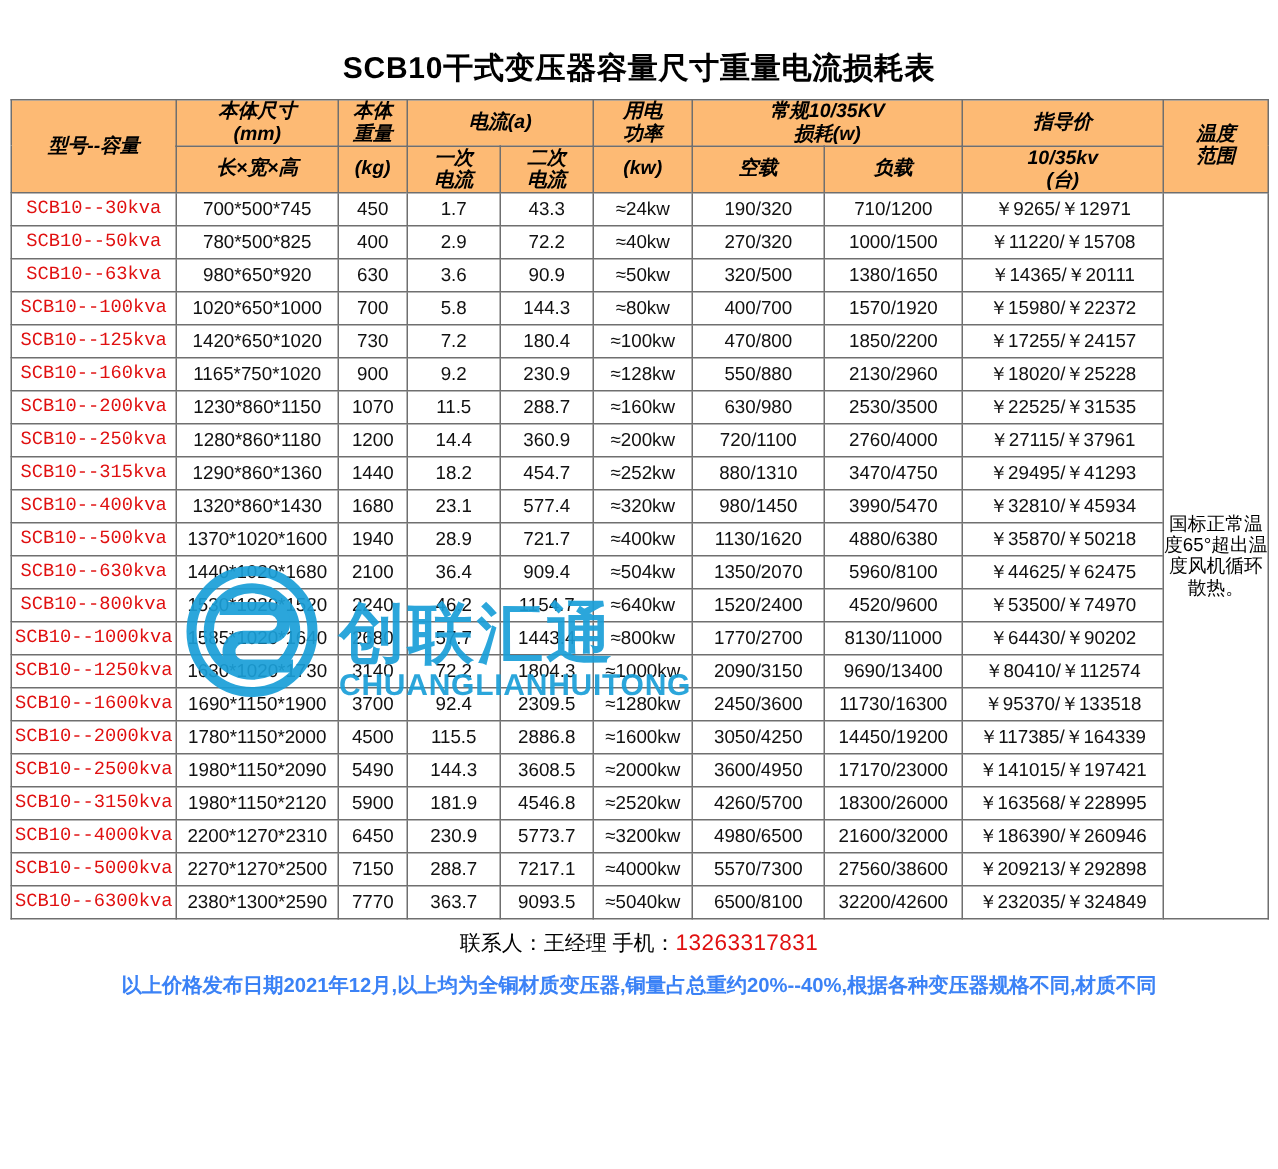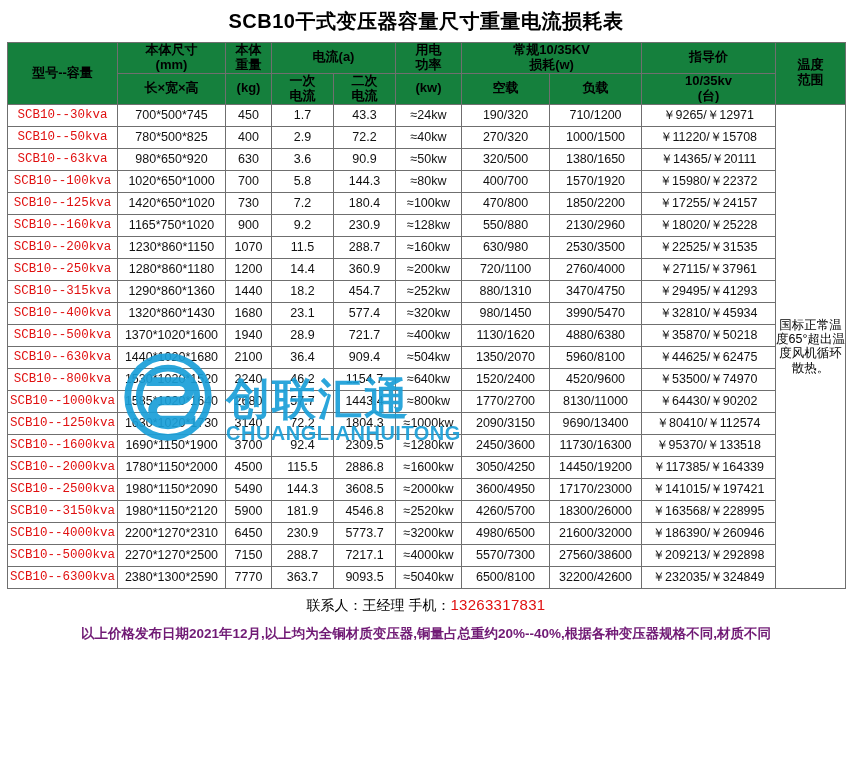--- a/index.html
+++ b/index.html
@@ -20,40 +20,42 @@
     box-sizing: border-box;
     position: relative;
   }
   .title {
     text-align: center;
     font-size: 20px;
     font-weight: bold;
     letter-spacing: 0.5px;
     padding: 8px 0 7px 0;
     color: #000;
+    margin-top: 24px;
   }
   table.main {
     border-collapse: collapse;
     width: 838px;
     margin: 0 7px;
     table-layout: fixed;
   }
   table.main th, table.main td {
     border: 1px solid #6f6f6f;
     text-align: center;
     vertical-align: middle;
     font-size: 12.5px;
     padding: 0;
     height: 21px;
     line-height: 1.15;
   }
   table.main th {
     font-weight: bold;
     font-size: 13px;
-    background: #15803d;
+    background: #fdba74;
+    font-style: italic;
   }
   .hdr-sub {
     font-size: 12px;
     font-weight: bold;
   }
   td.model {
     color: #e01010;
     font-size: 13px;
     font-weight: normal;
     white-space: nowrap;
@@ -75,21 +77,21 @@
     font-size: 14px;
     font-weight: normal;
     padding: 7px 0 6px 0;
   }
   .contact .phone {
     color: #e01010;
     font-size: 15px;
     letter-spacing: 0.3px;
   }
   .notes {
-    color: #701a75;
+    color: #3b82f6;
     font-size: 13.5px;
     font-weight: bold;
     text-align: center;
     line-height: 1.65;
     padding: 2px 6px 4px 6px;
   }
   .notes .line { white-space: nowrap; }
   
   .watermark {
     position: absolute;

